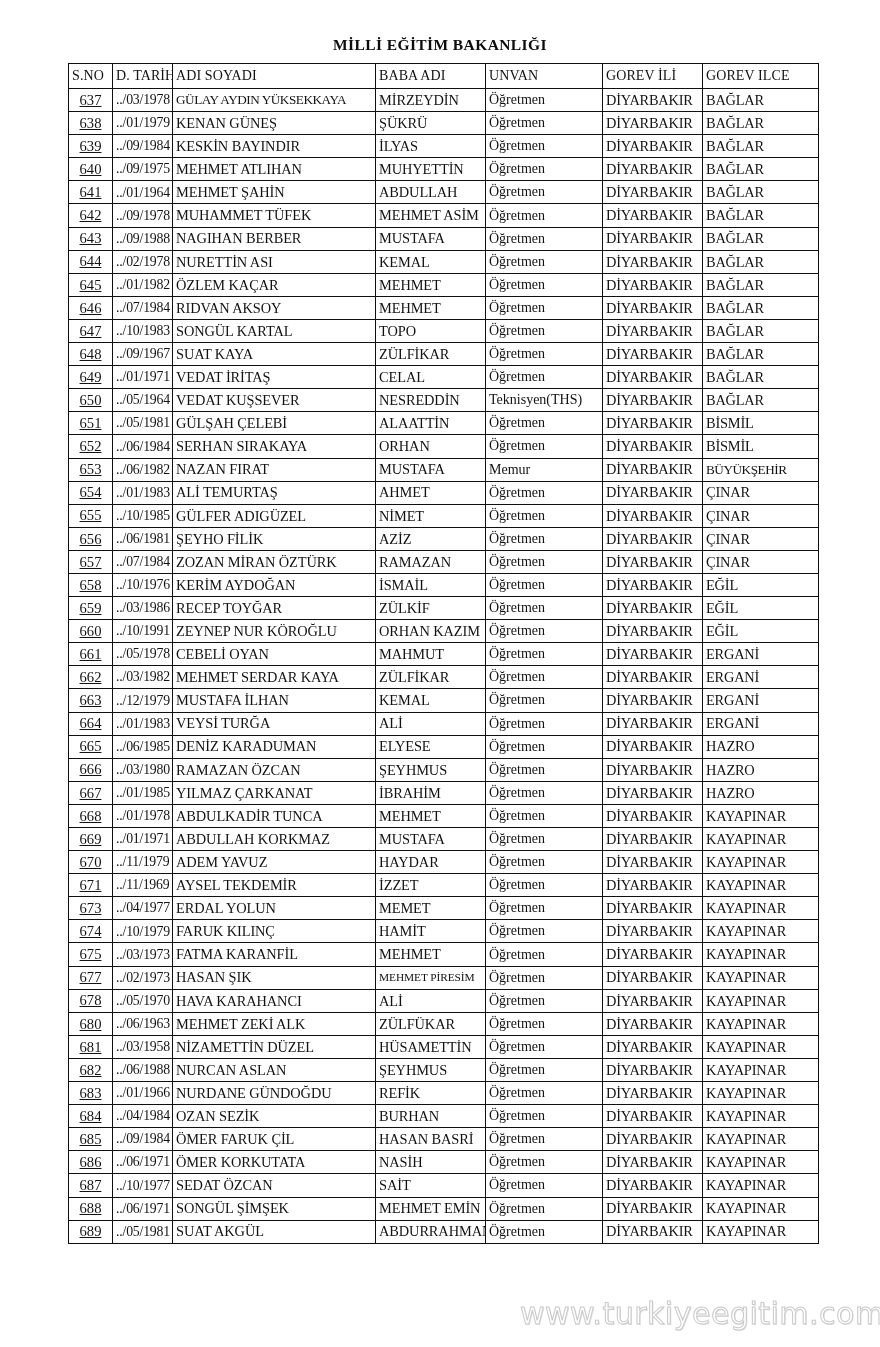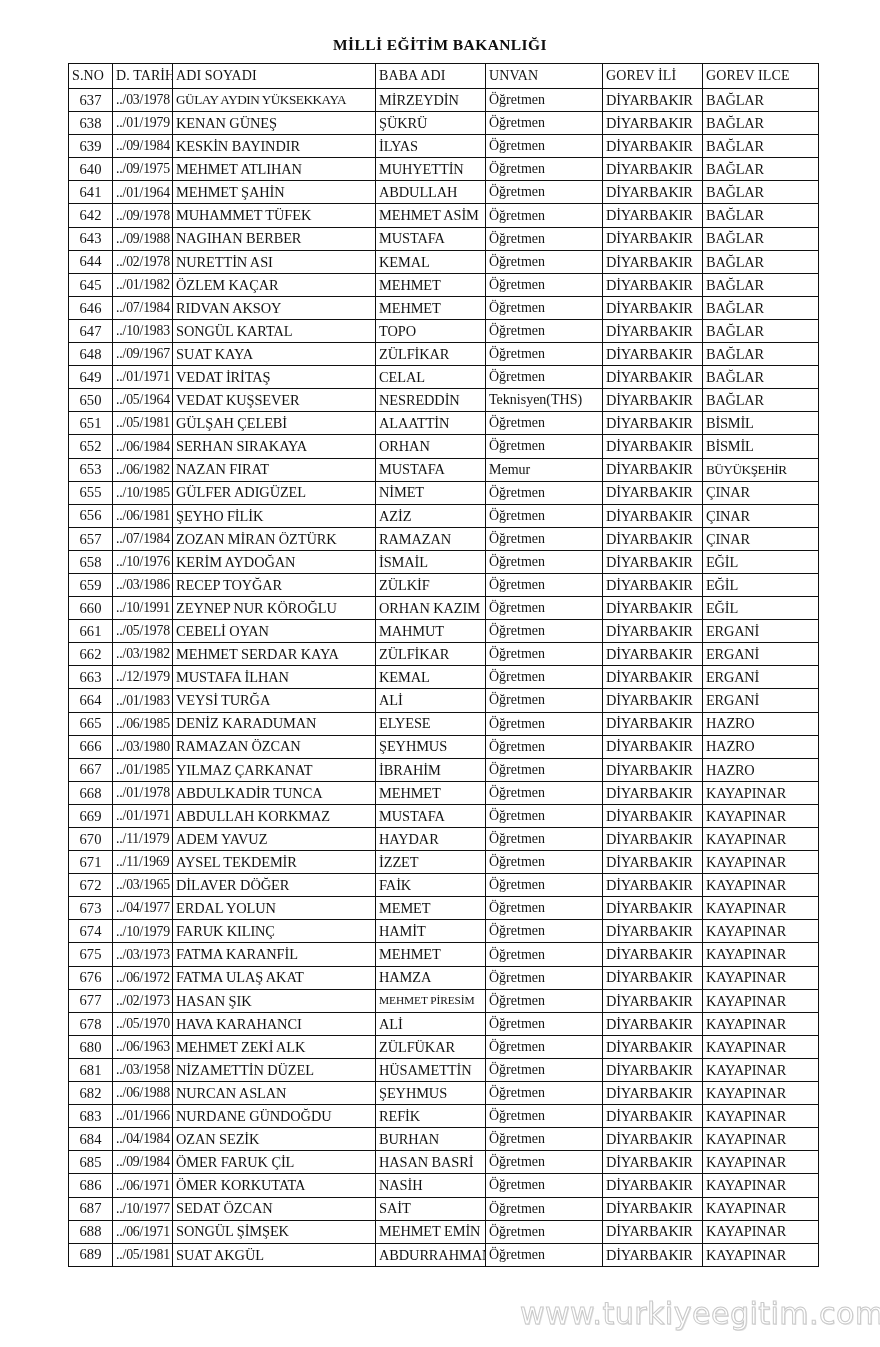--- a/index.html
+++ b/index.html
@@ -64,20 +64,21 @@
   col.c-date   { width: 60px; }
   col.c-name   { width: 203px; }
   col.c-father { width: 110px; }
   col.c-title  { width: 117px; }
   col.c-city   { width: 100px; }
   col.c-dist   { width: 116px; }
 
   td.sno {
     text-align: center;
     font-size: 14.6px;
+    text-decoration: underline;
   }
   td.date {
     font-size: 13.8px;
     padding-left: 4px;
     letter-spacing: -0.2px;
   }
   td.name   { font-size: 14.4px; letter-spacing: -0.1px; }
   td.father { font-size: 14.4px; letter-spacing: -0.1px; }
   td.title  { font-size: 14px; }
   td.city   { font-size: 14.4px; letter-spacing: -0.2px; }
@@ -283,20 +284,29 @@
         <tr>
           <td class="sno">653</td>
           <td class="date">../06/1982</td>
           <td class="name">NAZAN FIRAT</td>
           <td class="father">MUSTAFA</td>
           <td class="title">Memur</td>
           <td class="city">DİYARBAKIR</td>
           <td class="dist squeeze-sm">BÜYÜKŞEHİR</td>
         </tr>
         <tr>
+          <td class="sno">654</td>
+          <td class="date">../01/1983</td>
+          <td class="name">ALİ TEMURTAŞ</td>
+          <td class="father">AHMET</td>
+          <td class="title">Öğretmen</td>
+          <td class="city">DİYARBAKIR</td>
+          <td class="dist">ÇINAR</td>
+        </tr>
+        <tr>
           <td class="sno">655</td>
           <td class="date">../10/1985</td>
           <td class="name">GÜLFER ADIGÜZEL</td>
           <td class="father">NİMET</td>
           <td class="title">Öğretmen</td>
           <td class="city">DİYARBAKIR</td>
           <td class="dist">ÇINAR</td>
         </tr>
         <tr>
           <td class="sno">656</td>
@@ -436,29 +446,20 @@
         <tr>
           <td class="sno">671</td>
           <td class="date">../11/1969</td>
           <td class="name">AYSEL TEKDEMİR</td>
           <td class="father">İZZET</td>
           <td class="title">Öğretmen</td>
           <td class="city">DİYARBAKIR</td>
           <td class="dist">KAYAPINAR</td>
         </tr>
         <tr>
-          <td class="sno">672</td>
-          <td class="date">../03/1965</td>
-          <td class="name">DİLAVER DÖĞER</td>
-          <td class="father">FAİK</td>
-          <td class="title">Öğretmen</td>
-          <td class="city">DİYARBAKIR</td>
-          <td class="dist">KAYAPINAR</td>
-        </tr>
-        <tr>
           <td class="sno">673</td>
           <td class="date">../04/1977</td>
           <td class="name">ERDAL YOLUN</td>
           <td class="father">MEMET</td>
           <td class="title">Öğretmen</td>
           <td class="city">DİYARBAKIR</td>
           <td class="dist">KAYAPINAR</td>
         </tr>
         <tr>
           <td class="sno">674</td>
@@ -472,29 +473,20 @@
         <tr>
           <td class="sno">675</td>
           <td class="date">../03/1973</td>
           <td class="name">FATMA KARANFİL</td>
           <td class="father">MEHMET</td>
           <td class="title">Öğretmen</td>
           <td class="city">DİYARBAKIR</td>
           <td class="dist">KAYAPINAR</td>
         </tr>
         <tr>
-          <td class="sno">676</td>
-          <td class="date">../06/1972</td>
-          <td class="name">FATMA ULAŞ AKAT</td>
-          <td class="father">HAMZA</td>
-          <td class="title">Öğretmen</td>
-          <td class="city">DİYARBAKIR</td>
-          <td class="dist">KAYAPINAR</td>
-        </tr>
-        <tr>
           <td class="sno">677</td>
           <td class="date">../02/1973</td>
           <td class="name">HASAN ŞIK</td>
           <td class="father squeeze">MEHMET PİRESİM</td>
           <td class="title">Öğretmen</td>
           <td class="city">DİYARBAKIR</td>
           <td class="dist">KAYAPINAR</td>
         </tr>
         <tr>
           <td class="sno">678</td>

